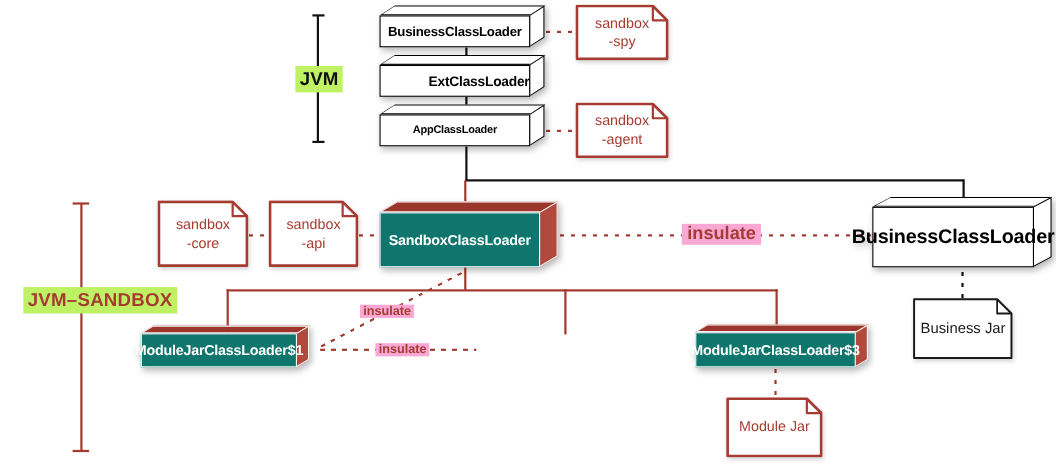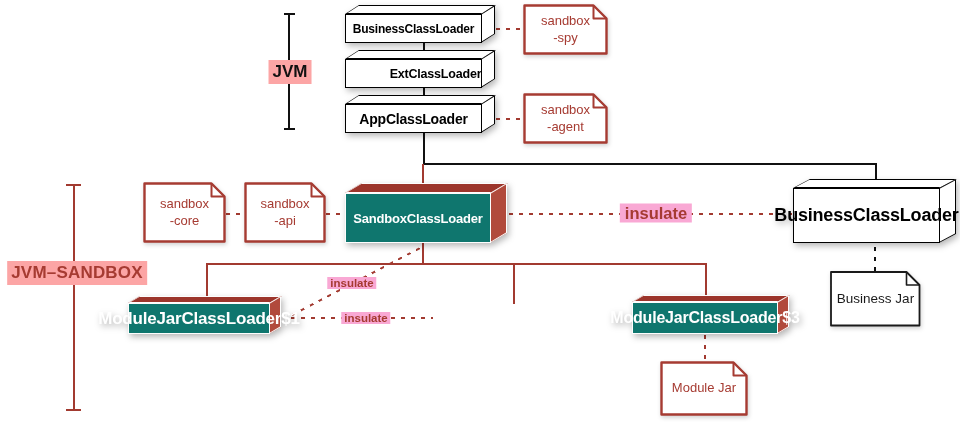--- a/index.html
+++ b/index.html
@@ -50,21 +50,21 @@
   .doc.black-doc .doc-label{color:#1a1a1a; font-size:13.5px;}
   
   .edge-label{
     position:absolute; z-index:4; transform:translate(-50%,-50%);
     color:#a63b32; background:#f9a8d4; white-space:nowrap; padding:0 5px;
   }
   .edge-label.big{font-weight:bold; font-size:16.5px;}
   .edge-label.small{font-weight:bold; font-size:11.5px; padding:0 3px;}
   .bracket-label{
     position:absolute; z-index:4; transform:translate(-50%,-50%);
-    background:#fca5a5; padding:2px 4px; font-weight:bold; font-size:17px; white-space:nowrap;
+    background:#bef264; padding:2px 4px; font-weight:bold; font-size:17px; white-space:nowrap;
   }
   .bracket-label.black{color:#111;}
   .bracket-label.red{color:#a63b32; letter-spacing:0.2px;}
 </style>
 </head>
 <body>
 
 <div id="canvas">
 
   <div class="ln v-solid" style="left:422.5px; top:43px; height:17px;"></div>
@@ -111,21 +111,21 @@
     <div class="face rightf"></div>
     <div class="face front">
       <span class="box-label" style="font-size:12.5px;padding-left:44px;">ExtClassLoader</span>
     </div>
   </div>
 
   <div class="box3d whitebox" style="--x:345px; --y:104px; --w:137px; --h:29px; --dx:14px; --dy:9px; --skx:-57.3deg; --sky:-32.7deg;">
     <div class="face top"></div>
     <div class="face rightf"></div>
     <div class="face front">
-      <span class="box-label" style="font-size:14px;">AppClassLoader</span>
+      <span class="box-label" style="font-size:10px;">AppClassLoader</span>
     </div>
   </div>
 
   <div class="box3d redbox" style="--x:345px; --y:193px; --w:146px; --h:50px; --dx:17px; --dy:10px; --skx:-59.5deg; --sky:-30.5deg;">
     <div class="face top"></div>
     <div class="face rightf"></div>
     <div class="face front">
       <span class="box-label" style="font-size:13px;">SandboxClassLoader</span>
     </div>
   </div>
@@ -135,30 +135,30 @@
     <div class="face rightf"></div>
     <div class="face front">
       <span class="box-label" style="font-size:18px;">BusinessClassLoader</span>
     </div>
   </div>
 
   <div class="box3d redbox" style="--x:128px; --y:303px; --w:142px; --h:31px; --dx:12px; --dy:7px; --skx:-59.7deg; --sky:-30.3deg;">
     <div class="face top"></div>
     <div class="face rightf"></div>
     <div class="face front">
-      <span class="box-label" style="font-size:17px;">ModuleJarClassLoader$1</span>
+      <span class="box-label" style="font-size:13px;">ModuleJarClassLoader$1</span>
     </div>
   </div>
 
 
   <div class="box3d redbox" style="--x:632px; --y:302px; --w:146px; --h:32px; --dx:12px; --dy:7px; --skx:-59.7deg; --sky:-30.3deg;">
     <div class="face top"></div>
     <div class="face rightf"></div>
     <div class="face front">
-      <span class="box-label" style="font-size:16px;">ModuleJarClassLoader$3</span>
+      <span class="box-label" style="font-size:13px;">ModuleJarClassLoader$3</span>
     </div>
   </div>
 
   <div class="doc red-doc" style="left:523px; top:4px; width:85px; height:51px;">
     <svg width="85" height="51" viewBox="0 0 85 51">
       <path d="M1.5,1.5 L70.5,1.5 L83.5,14.5 L83.5,49.5 L1.5,49.5 Z" fill="#fff" stroke="#a63b32" stroke-width="2.4" stroke-linejoin="round"></path>
       <path d="M70.5,1.5 L70.5,14.5 L83.5,14.5" fill="none" stroke="#a63b32" stroke-width="2" stroke-linejoin="round"></path>
     </svg>
     <div class="doc-label">sandbox
 -spy</div>
@@ -201,19 +201,19 @@
 
   <div class="doc red-doc" style="left:660px; top:361px; width:88px; height:55px;">
     <svg width="88" height="55" viewBox="0 0 88 55">
       <path d="M1.5,1.5 L73.5,1.5 L86.5,14.5 L86.5,53.5 L1.5,53.5 Z" fill="#fff" stroke="#a63b32" stroke-width="2.4" stroke-linejoin="round"></path>
       <path d="M73.5,1.5 L73.5,14.5 L86.5,14.5" fill="none" stroke="#a63b32" stroke-width="2" stroke-linejoin="round"></path>
     </svg>
     <div class="doc-label">Module Jar</div>
   </div>
 
   <div class="bracket-label black" style="left:290px; top:72px;">JVM</div>
-  <div class="bracket-label red" style="left:77px; top:273px;">JVM–SANDBOX</div>
+  <div class="bracket-label red" style="left:91px; top:273px;">JVM–SANDBOX</div>
 
   <div class="edge-label big" style="left:656px; top:213px;">insulate</div>
   <div class="edge-label small" style="left:352px; top:283px;">insulate</div>
   <div class="edge-label small" style="left:366px; top:318px;">insulate</div>
 
 </div>
 
 </body></html>

